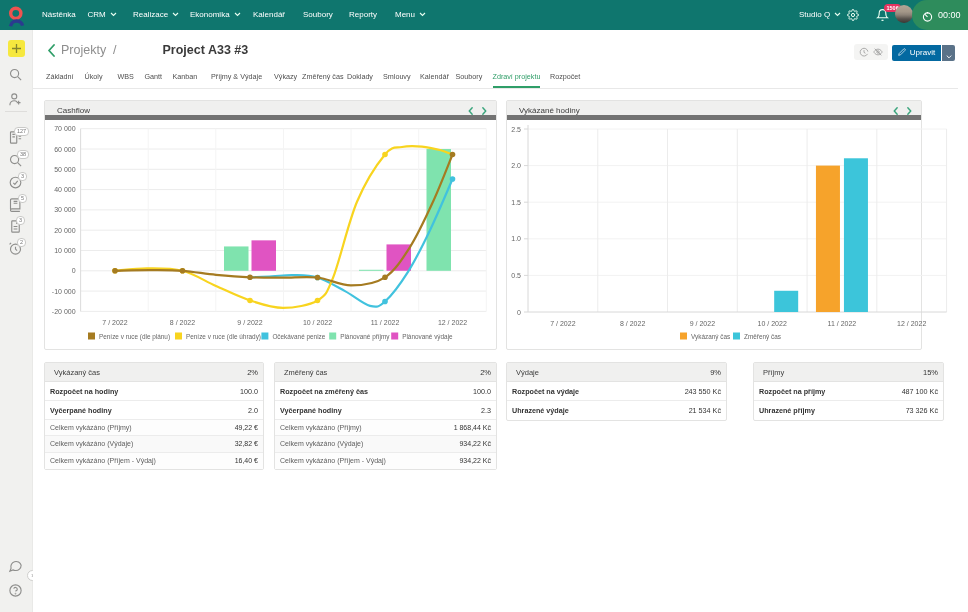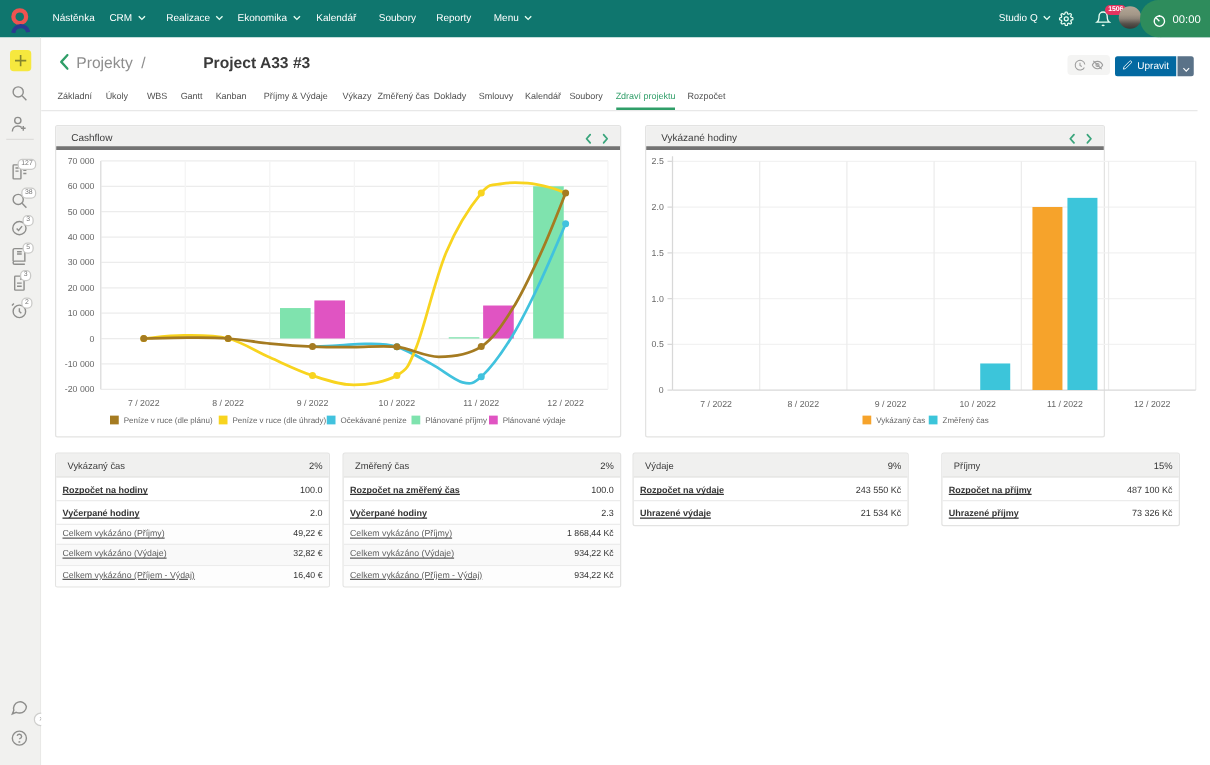--- a/index.html
+++ b/index.html
@@ -30,26 +30,26 @@
 #btn-edit { position:absolute; left:859px; top:15px; width:49px; height:16px; background:#0369a1; border-radius:2px 0 0 2px; color:#fff; font-size:8px; line-height:16px; text-align:center; }
 #btn-car  { position:absolute; left:909px; top:15px; width:13px; height:16px; background:#5a7288; border-radius:0 2px 2px 0; }
 
 
 #tabs { position:absolute; left:0px; top:34px; width:925px; height:25px; border-bottom:1px solid #e8e8e8; }
 #tabs span { position:absolute; top:8px; font-size:7.2px; color:#4f4f4f; white-space:nowrap; }
 #tabs span.act { color:#2f9e68; border-bottom:2.5px solid #2f9e68; padding-bottom:5px; }
 
 
 .card { position:absolute; background:#fff; border:1px solid #e3e3e2; border-radius:2px; }
-.card-h { height:19px; background:#f0f0ef; border-bottom:3px solid #737373; font-size:8px; color:#3c3c3c; line-height:19px; padding-left:12px; position:relative; }
+.card-h { height:19px; background:#f0f0ef; border-bottom:5px solid #737373; font-size:8px; color:#3c3c3c; line-height:19px; padding-left:12px; position:relative; }
 .nav-ar { position:absolute; top:5px; }
 
 
 .srow { position:relative; border-bottom:1px solid #ececec; }
-.srow .l { position:absolute; left:5px;text-decoration:underline; }
+.srow .l { position:absolute; left:5px; }
 .srow .r { position:absolute; right:5px; }
 .srow.b { height:19px; line-height:19px; font-size:7.2px; color:#333; }
 .srow.b .l { font-weight:bold; }
 .srow.s { height:16.4px; line-height:16.4px; font-size:7px; color:#333; background:#fdfdfd; }
 .srow.s .l { color:#5d5d5d; }
 .card > .srow.s:nth-child(5) { background:#f9f9f9; }
 .shead { height:19px; line-height:19px; background:#f0f0ef; border-bottom:1px solid #e3e3e2; font-size:7.5px; color:#3c3c3c; position:relative; }
 .shead .l { position:absolute; left:9px; }
 .shead .r { position:absolute; right:5px; color:#333; }
 </style>
@@ -274,21 +274,21 @@
         <text x="141" y="218.5" font-size="6.4" fill="#666">Peníze v ruce (dle úhrady)</text>
         <rect x="216.4" y="212.5" width="7" height="7" fill="#41c2de"></rect>
         <text x="227.4" y="218.5" font-size="6.4" fill="#666">Očekávané penize</text>
         <rect x="284.2" y="212.5" width="7" height="7" fill="#7fe3ae"></rect>
         <text x="295.2" y="218.5" font-size="6.4" fill="#666">Plánované příjmy</text>
         <rect x="346.2" y="212.5" width="7" height="7" fill="#e054c2"></rect>
         <text x="357.2" y="218.5" font-size="6.4" fill="#666">Plánované výdaje</text>
       </svg>
   </div>
 
-  <div class="card" style="left:483px;top:70px;width:368px;height:250px">
+  <div class="card" style="left:473px;top:70px;width:416px;height:250px">
     <div class="card-h">Vykázané hodiny
       <svg class="nav-ar" style="right:23px;top:4.5px" width="5" height="10" viewBox="0 0 6 10" fill="none" stroke="#3aa57c" stroke-width="1.7" stroke-linecap="round" stroke-linejoin="round">
           <path d="M5 1 1.5 5 5 9"></path>
         </svg><svg class="nav-ar" style="right:9px;top:4.5px" width="5" height="10" viewBox="0 0 6 10" fill="none" stroke="#3aa57c" stroke-width="1.7" stroke-linecap="round" stroke-linejoin="round">
           <path d="M1 1l3.5 4L1 9"></path>
         </svg>
     </div>
     <svg width="450" height="229" viewBox="0 0 450 229" id="chartR">
         <line x1="21" y1="9" x2="439.6" y2="9" stroke="#f2f2f2" stroke-width="1"></line>
         <line x1="21" y1="45.6" x2="439.6" y2="45.6" stroke="#f2f2f2" stroke-width="1"></line>

